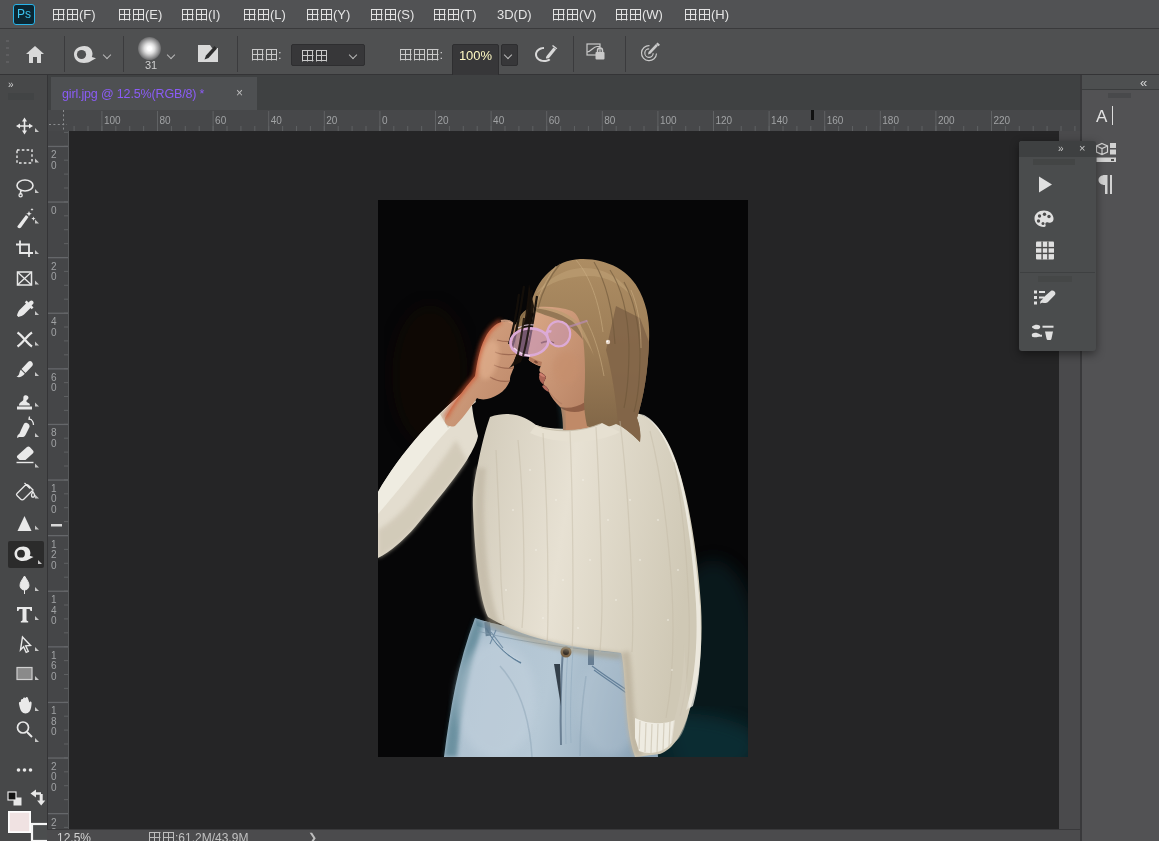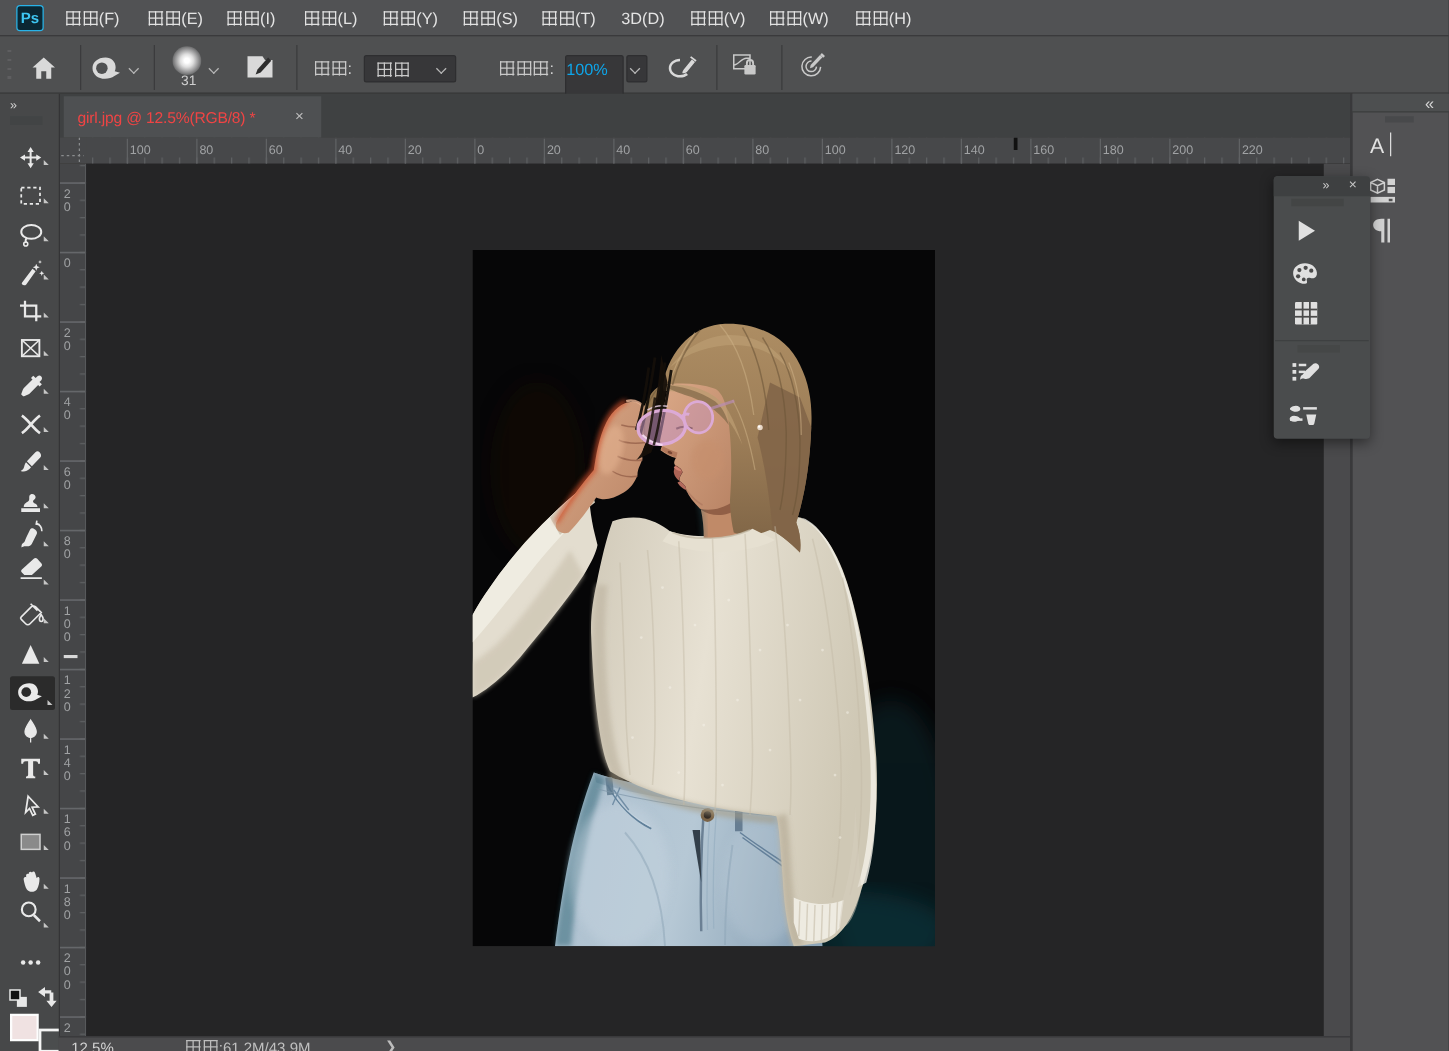--- a/index.html
+++ b/index.html
@@ -14,21 +14,21 @@
 linear-gradient(var(--g),var(--g)) 10.4px 0/1.1px 11.5px,
 linear-gradient(var(--g),var(--g)) 5.2px 0/1.1px 11.5px;
 background-repeat:no-repeat;--g:#e2e2e2}
 .sep{position:absolute;width:1px;background:#3b3b3d}
 .chev{position:absolute;width:8px;height:8px}
 .chev:before{content:"";position:absolute;left:0;top:1px;width:5px;height:5px;border-right:1.5px solid #b8b8b8;border-bottom:1.5px solid #b8b8b8;transform:rotate(45deg)}
 </style></head>
 <body>
 
 <div class="abs" id="menubar" style="left:0;top:0;width:1159px;height:29px;background:#515254;border-bottom:1px solid #3a3a3c"></div>
-<div class="abs" style="left:13px;top:4px;width:22px;height:21px;background:#0b2733;border:1.5px solid #29b3e8;border-radius:3px;color:#3ec6f2;font-size:12px;font-weight:bold;text-align:center;line-height:19px">Ps</div>
+<div class="abs" style="left:13px;top:4px;width:22px;height:21px;background:#0b2733;border:1.5px solid #29b3e8;border-radius:3px;color:#3ec6f2;font-size:12px;font-weight:normal;text-align:center;line-height:19px">Ps</div>
 <div class="abs" id="menuitems" style="left:0;top:7px;height:16px;color:#e4e4e4;font-size:13px;white-space:nowrap">
 <span class="abs" style="left:52px"><span class="c"></span><span class="c"></span>(F)</span>
 <span class="abs" style="left:118px"><span class="c"></span><span class="c"></span>(E)</span>
 <span class="abs" style="left:181px"><span class="c"></span><span class="c"></span>(I)</span>
 <span class="abs" style="left:243px"><span class="c"></span><span class="c"></span>(L)</span>
 <span class="abs" style="left:306px"><span class="c"></span><span class="c"></span>(Y)</span>
 <span class="abs" style="left:370px"><span class="c"></span><span class="c"></span>(S)</span>
 <span class="abs" style="left:433px"><span class="c"></span><span class="c"></span>(T)</span>
 <span class="abs" style="left:497px">3D(D)</span>
 <span class="abs" style="left:552px"><span class="c"></span><span class="c"></span>(V)</span>
@@ -63,21 +63,21 @@
     </svg>
 <div class="sep" style="left:237px;top:36px;height:36px"></div>
 
 <div class="abs" style="left:251px;top:47px;color:#cfcfcf;font-size:13px"><span class="c" style="--g:#c9c9c9"></span><span class="c" style="--g:#c9c9c9"></span>:</div>
 
 <div class="abs" style="left:291px;top:44px;width:74px;height:22px;background:#373739;border:1px solid #2e2e30;border-radius:2px"></div>
 <div class="abs" style="left:301px;top:48px;font-size:13px"><span class="c" style="--g:#c9c9c9"></span><span class="c" style="--g:#c9c9c9"></span></div>
 <div class="chev" style="left:350px;top:51px"></div>
 
 <div class="abs" style="left:399px;top:47px;color:#cfcfcf;font-size:13px"><span class="c" style="--g:#c9c9c9"></span><span class="c" style="--g:#c9c9c9"></span><span class="c" style="--g:#c9c9c9"></span>:</div>
-<div class="abs" style="left:452px;top:44px;width:47px;height:33px;background:#373739;border:1px solid #2e2e30;border-radius:2px;color:#0ea5e9;font-size:13px;line-height:21px">100%</div>
+<div class="abs" style="left:452px;top:44px;width:47px;height:33px;background:#373739;border:1px solid #2e2e30;border-radius:2px;color:#fef9c3;font-size:13px;text-align:center;line-height:21px">100%</div>
 <div class="abs" style="left:501px;top:44px;width:17px;height:22px;background:#373739;border:1px solid #2e2e30;border-radius:2px"></div>
 <div class="chev" style="left:505px;top:51px"></div>
 
 <svg class="abs" style="left:533px;top:44px" width="25" height="20" viewBox="0 0 25 20">
       <path d="M11 3 C6 3 2 6.5 2 10.5 C2 14.5 6 18 11 18 C13.5 18 15.8 17.2 17.4 15.9 L15.9 14.4 C14.6 15.4 12.9 16 11 16 C7.1 16 4 13.5 4 10.5 C4 7.5 7.1 5 11 5 Z" fill="#d9d9d9"></path>
       <path d="M14 11.5 L20.5 3.5 L23 5.5 L16.5 13.5 C15.5 14.5 13.5 14.8 13 14.5 C12.7 14 13.3 12.3 14 11.5 Z" fill="#d9d9d9"></path>
       <path d="M19.5 1.5 L23.8 4.8" stroke="#d9d9d9" stroke-width="1.4"></path>
     </svg>
 <div class="sep" style="left:573px;top:36px;height:36px"></div>
 
@@ -100,21 +100,21 @@
       </g>
       <path d="M18 2 L10.5 10 L10 12.5 L12.4 11.8 L20 3.8 Z" fill="#c9c9c9"></path>
       <path d="M18.8 1.2 l2.5 2.3" stroke="#c9c9c9" stroke-width="2"></path>
     </svg>
 </div>
 
 <div class="abs" style="left:0;top:75px;width:1081px;height:37px;background:#3f4142"></div>
 <div class="abs" style="left:8px;top:79px;color:#cfcfcf;font-size:10px;letter-spacing:1px;z-index:5">»</div>
 <div class="abs" style="left:8px;top:93px;width:26px;height:7px;background:#424445;z-index:5"></div>
 <div class="abs" style="left:51px;top:77px;width:206px;height:33px;background:#4e5052"></div>
-<div class="abs" style="left:62px;top:87px;color:#ef4444;font-size:12.5px;letter-spacing:-0.15px">girl.jpg @ 12.5%(RGB/8) *</div>
+<div class="abs" style="left:62px;top:87px;color:#8b5cf6;font-size:12.5px;letter-spacing:-0.15px">girl.jpg @ 12.5%(RGB/8) *</div>
 <div class="abs" style="left:236px;top:86px;color:#bdbdbd;font-size:12px">×</div>
 
 <div class="abs" style="left:69px;top:131px;width:990px;height:698px;background:#252526"></div>
 
 <svg id="photo" class="abs" style="left:378px;top:200px" width="370" height="557" viewBox="0 0 370 557">
 <defs>
 <linearGradient id="hairG" x1="0" y1="0" x2="0" y2="1">
         <stop offset="0" stop-color="#ad8d63"></stop>
         <stop offset=".5" stop-color="#9c7d57"></stop>
         <stop offset="1" stop-color="#7d6345"></stop>

